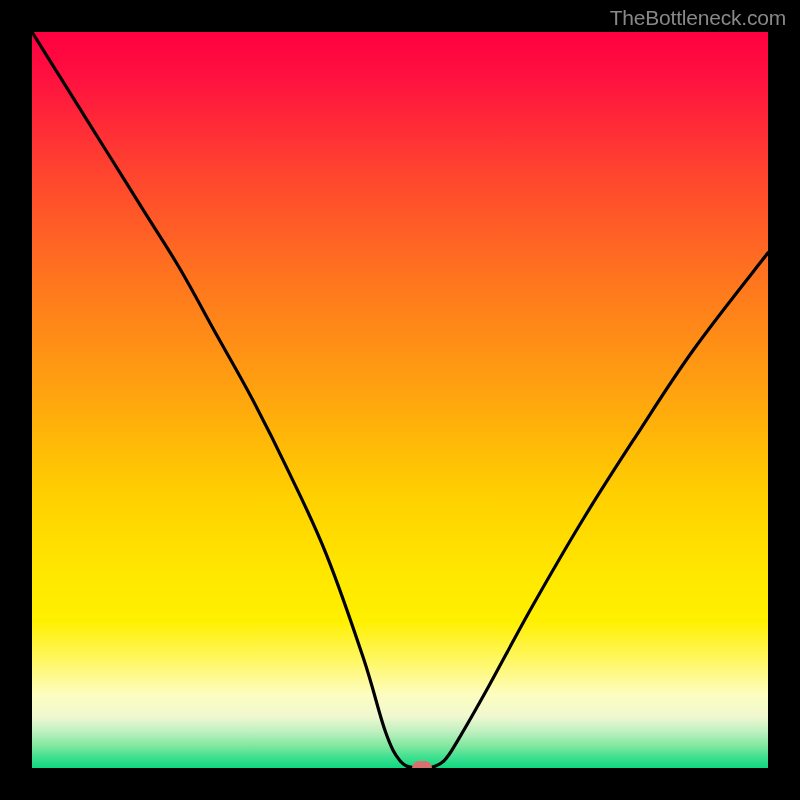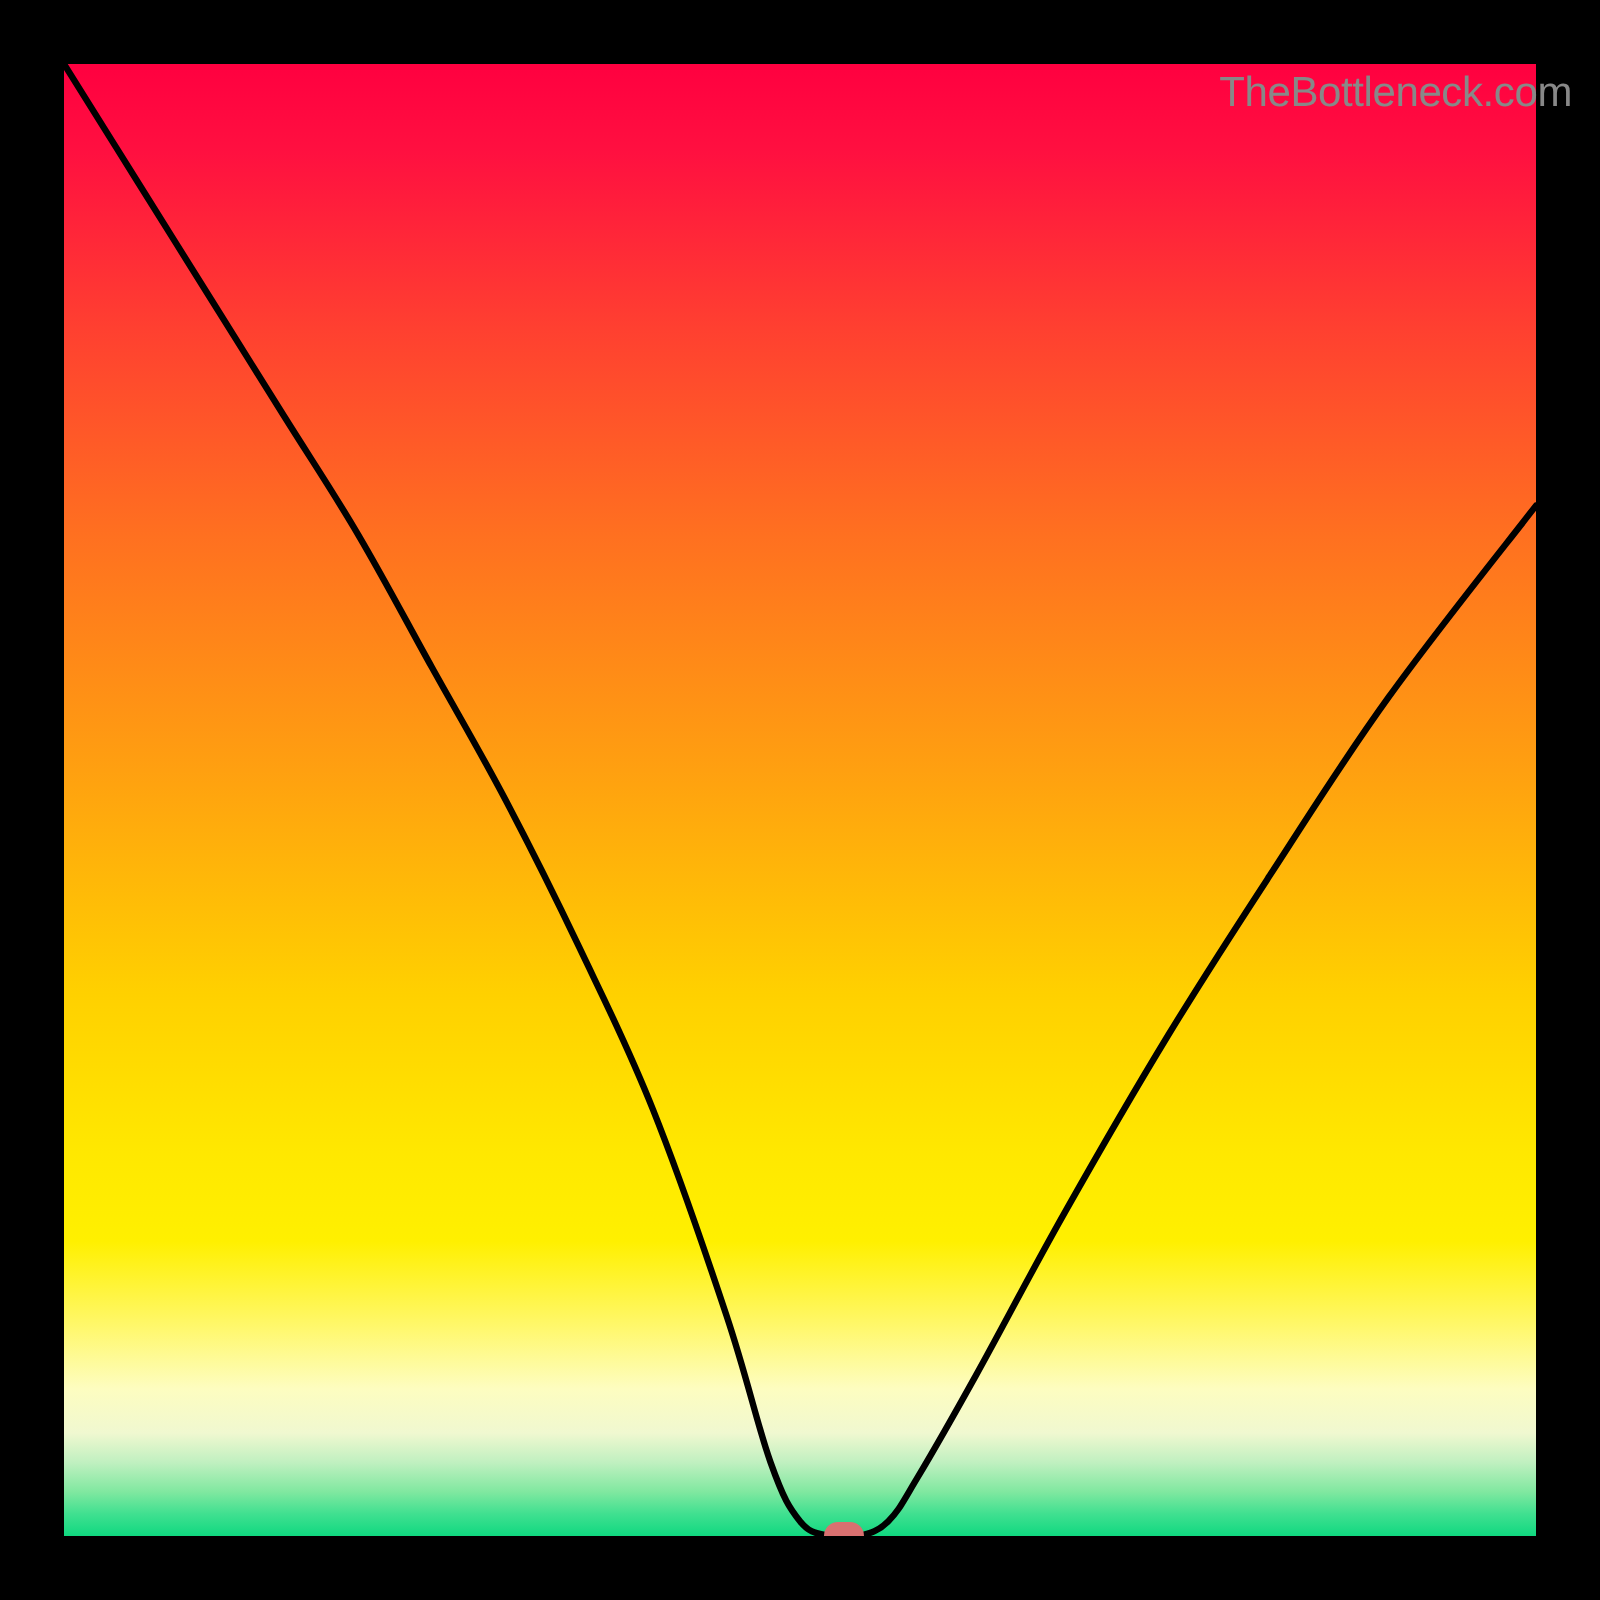--- a/index.html
+++ b/index.html
@@ -13,21 +13,20 @@
   }
   .watermark {
     position: absolute;
     top: 6px;
     right: 14px;
     color: #888;
     font-size: 21px;
     font-weight: 500;
     z-index: 10;
     letter-spacing: -0.2px;
-    margin-top: 29px;
   }
   .plot-area {
     position: absolute;
     top: 32px;
     left: 32px;
     width: 736px;
     height: 736px;
     overflow: hidden;
   }
   .gradient-bg {

